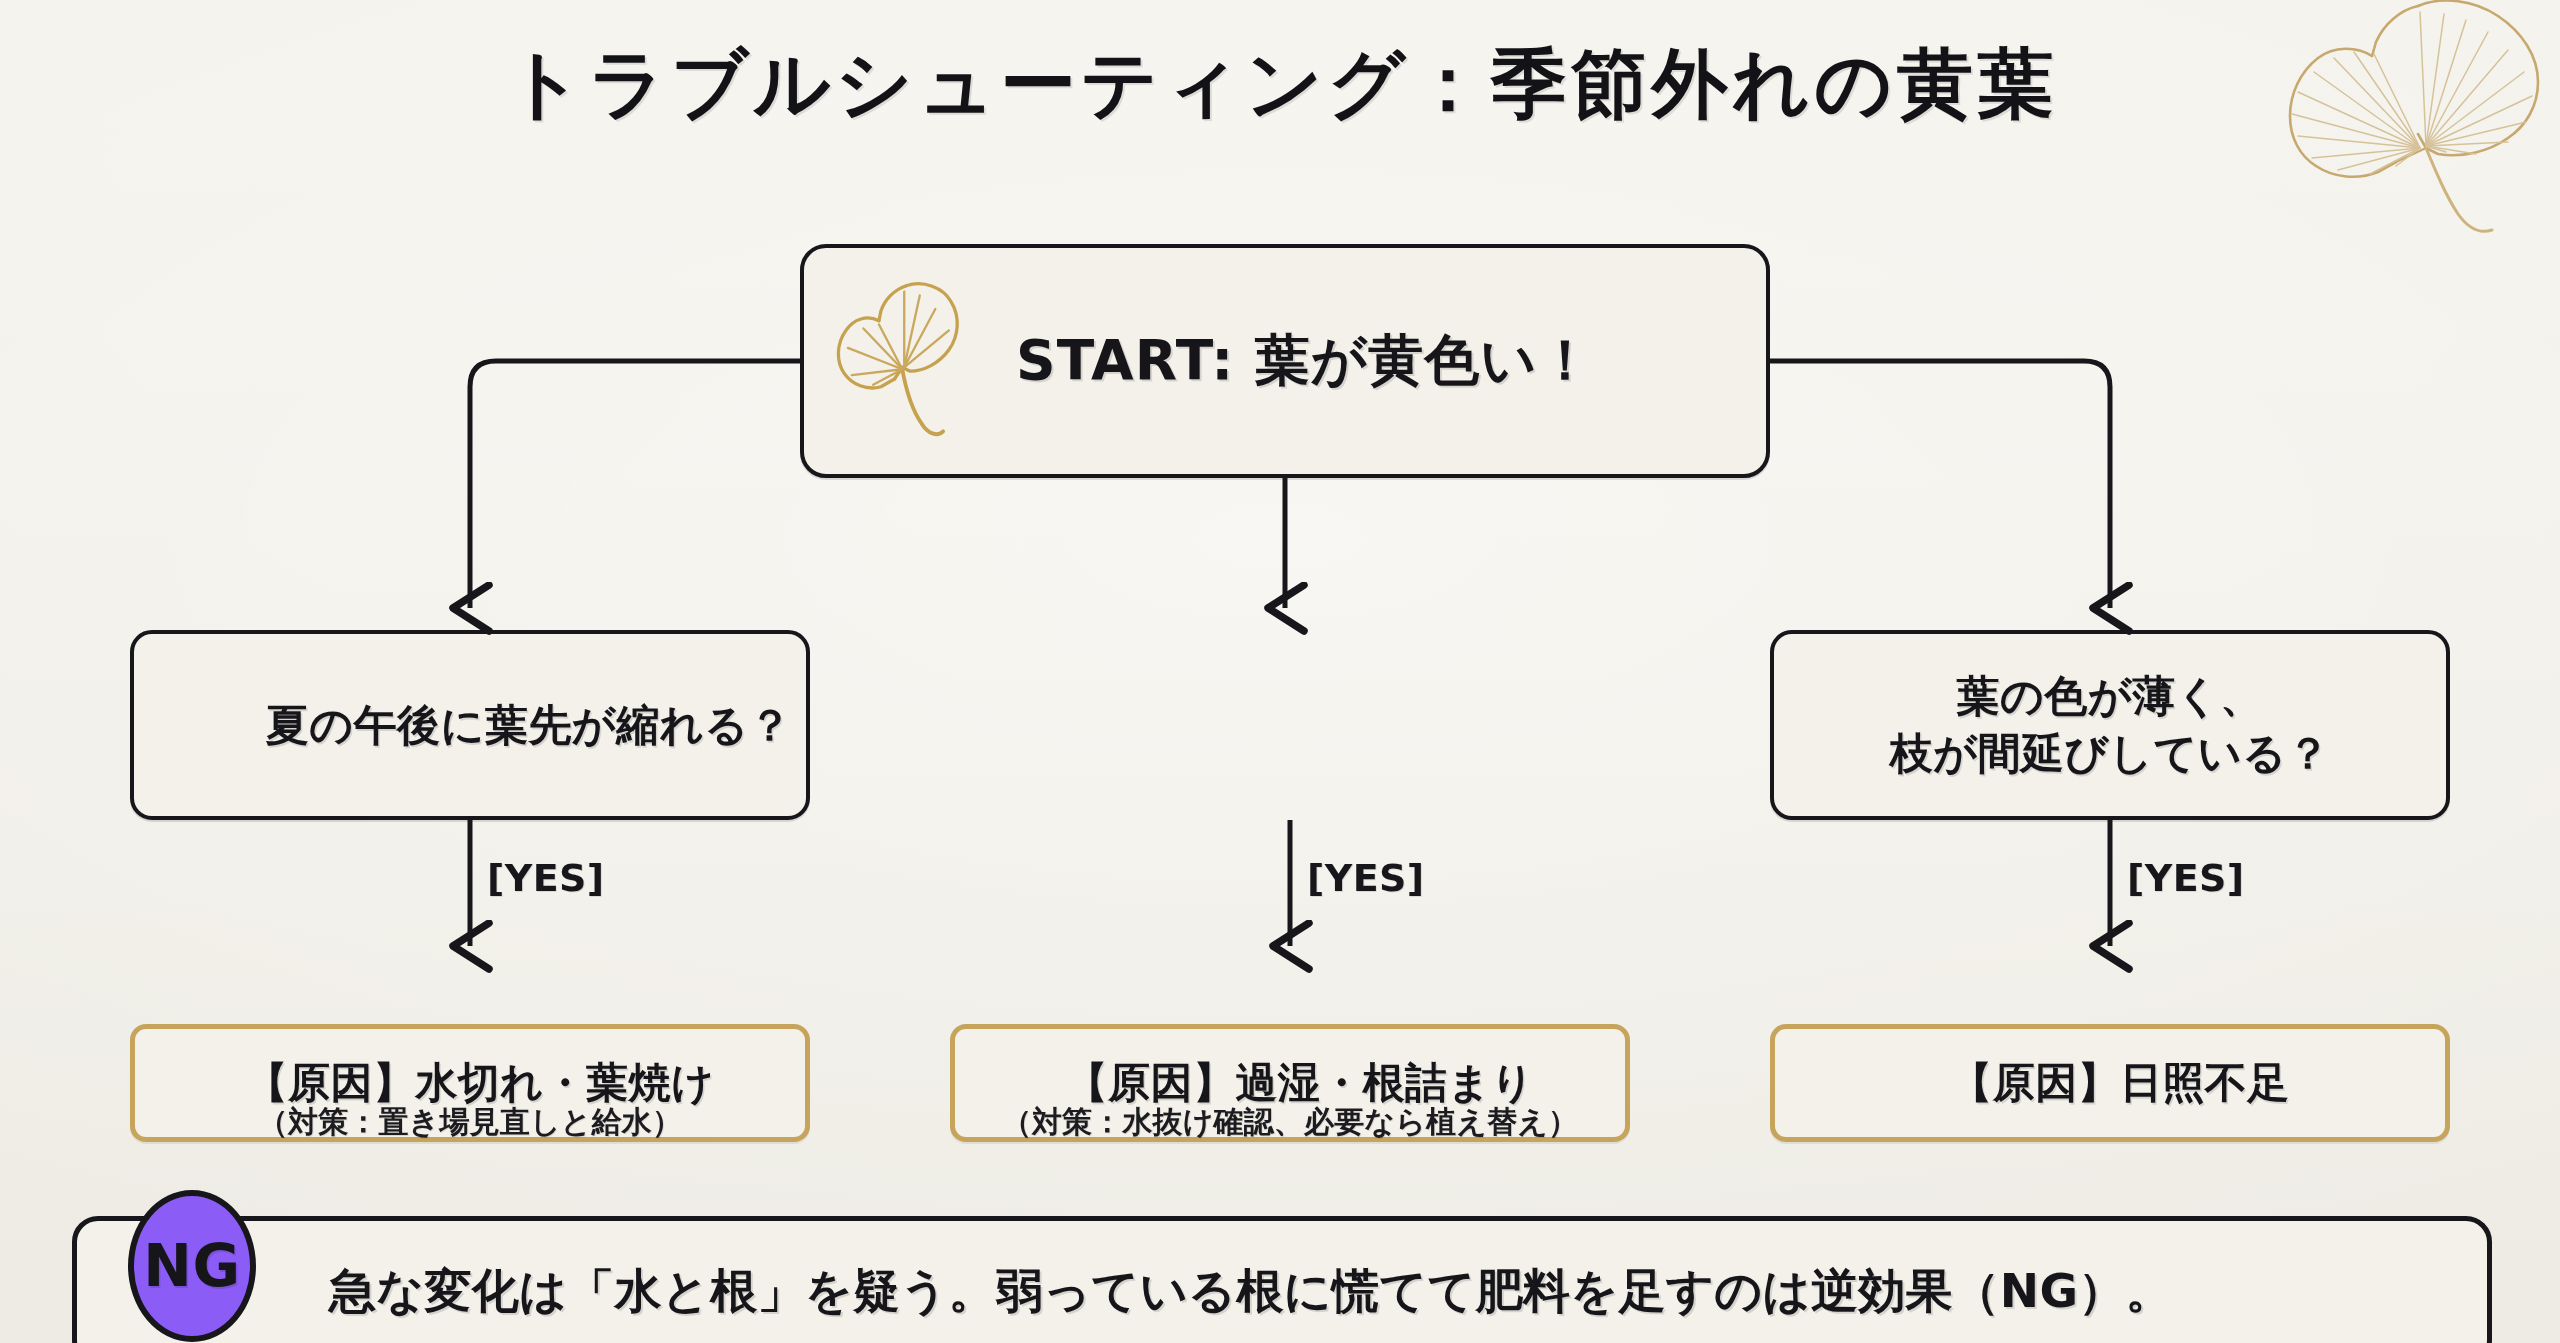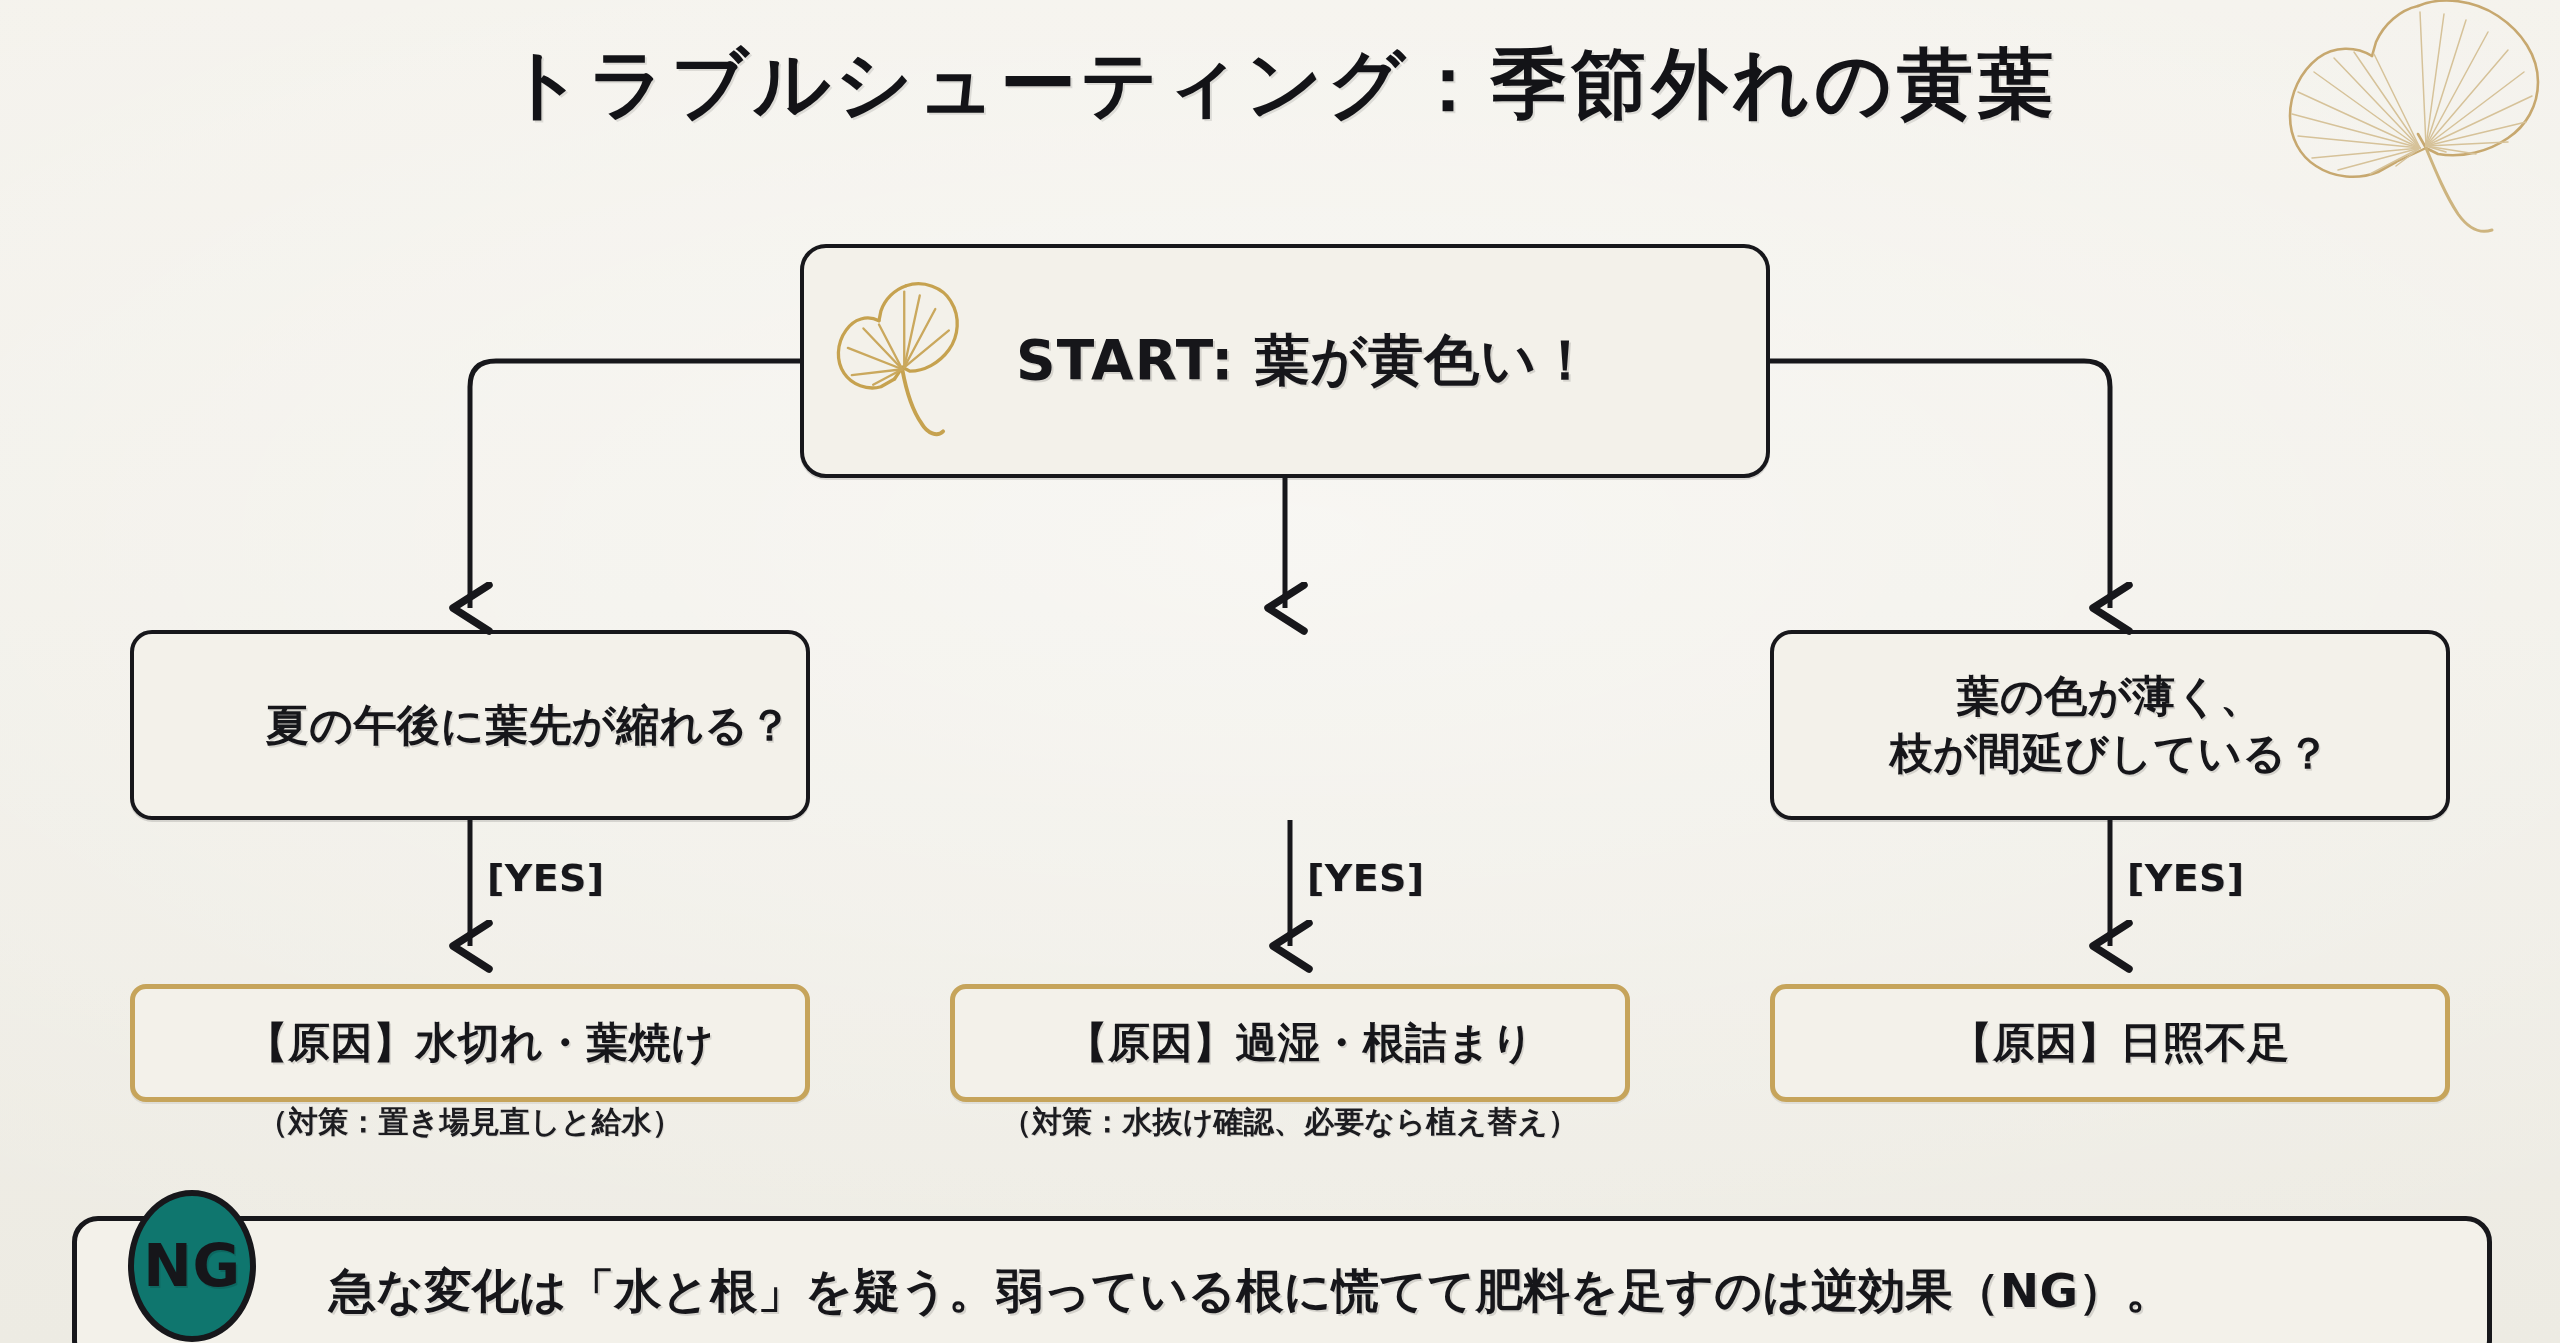--- a/index.html
+++ b/index.html
@@ -114,21 +114,21 @@
     letter-spacing: 0.01em;
     text-shadow: 1.5px 1.5px 0 rgba(0,0,0,0.12);
     white-space: pre-line;
     padding: 0 14px;
   }
   #q-node-0 { left: 130px; justify-content: flex-end; }
   #q-node-1 { left: 950px; }
   #q-node-2 { left: 1770px; }
 
   .r-node {
-    top: 984px;
+    top: 1024px;
     width: 680px;
     height: 118px;
     border: 5px solid #c6a45b;
     border-radius: 16px;
     background: #f3f1ea;
     box-shadow: 0 2px 0 rgba(0,0,0,0.07);
     padding-left: 20px;
   }
   .r-node .r-text {
     font-size: 42px;
@@ -186,21 +186,21 @@
     gap: 34px;
   }
   .ng-badge {
     position: absolute;
     left: 128px;
     top: 1190px;
     width: 128px;
     height: 152px;
     border: 6px solid #17171b;
     border-radius: 50%;
-    background: #0f766e;
+    background: #8b5cf6;
     display: flex;
     align-items: center;
     justify-content: center;
     font-size: 58px;
     font-weight: 700;
     letter-spacing: 0.01em;
     z-index: 4;
     text-shadow: 1.5px 1.5px 0 rgba(0,0,0,0.12);
   }
   .ng-text {

